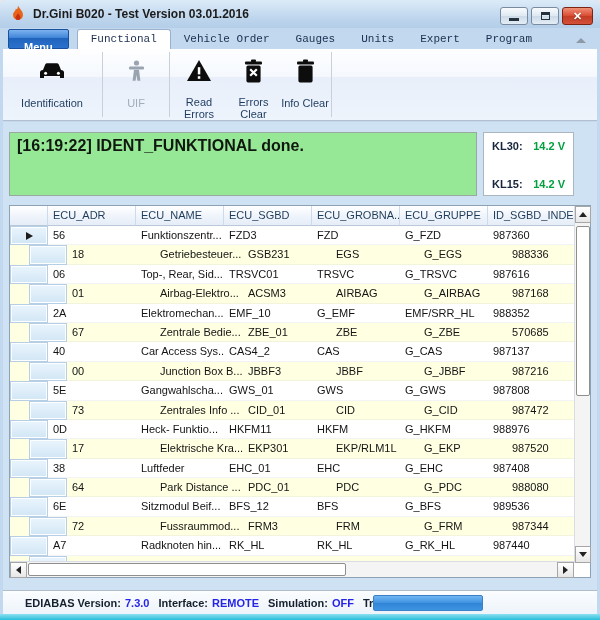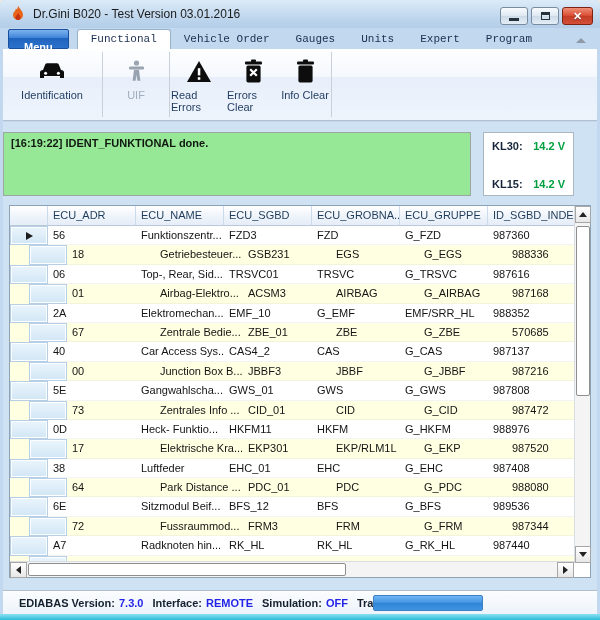--- a/index.html
+++ b/index.html
@@ -6,21 +6,21 @@
   *{box-sizing:border-box;}
   .window{position:relative;width:600px;height:620px;background:#c2d8ee;
     border-radius:6px 6px 0 0;overflow:hidden;
     font-family:"Liberation Sans",sans-serif;-webkit-font-smoothing:antialiased;}
 
   
   .titlebar{position:absolute;top:0;left:0;right:0;height:28px;
     background:linear-gradient(#dcebf8,#bcd4ec 70%,#b4cee9);
     display:flex;align-items:center;padding-left:10px;}
   .app-icon{width:16px;height:18px;flex:0 0 auto;}
-  .title-text{font-size:12px;font-weight:400;color:#1b1b1b;margin-left:7px;white-space:nowrap;}
+  .title-text{font-size:12px;font-weight:700;color:#1b1b1b;margin-left:7px;white-space:nowrap;}
   .winbtns{position:absolute;top:7px;right:7px;display:flex;gap:3px;}
   .winbtn{width:28px;height:18px;border:1px solid #7a8ba0;border-radius:3px;
     background:linear-gradient(#f8fbfe,#dfe9f2 48%,#cbd8e6 48%,#e3edf6);
     display:flex;align-items:center;justify-content:center;cursor:default;}
   .winbtn.close{width:31px;background:linear-gradient(#ef9078,#da4c34 48%,#c23a22 48%,#d4503a);
     border-color:#7e2212;}
   .glyph-min{width:10px;height:3px;background:#26313e;margin-top:7px;}
   .glyph-max{width:9px;height:8px;border:1px solid #26313e;border-top-width:3px;background:transparent;}
   .glyph-close{color:#fff;font-size:11px;font-weight:700;line-height:1;text-shadow:0 1px 1px rgba(0,0,0,.4);}
 
@@ -35,30 +35,30 @@
   .chevron-up{position:absolute;right:14px;bottom:6px;width:0;height:0;
     border-left:5px solid transparent;border-right:5px solid transparent;
     border-bottom:5px solid #8d99a7;}
 
   
   .toolbar{position:absolute;top:49px;left:3px;right:3px;height:72px;
     background:linear-gradient(#fefeff,#f4f8fd 40%,#e9effa 40%,#eef4fc);
     border-bottom:1px solid #b3bfce;display:flex;align-items:stretch;}
   .tbtn{display:flex;flex-direction:column;align-items:center;padding-top:7px;}
   .tbtn .iconbox{height:30px;display:flex;align-items:center;justify-content:center;}
-  .tbtn .lbl{font-size:11px;line-height:12px;color:#1d3a5f;text-align:left;margin-top:3px;}
+  .tbtn .lbl{font-size:11px;line-height:12px;color:#1d3a5f;text-align:center;margin-top:11px;}
   .tbtn.disabled .lbl{color:#9fadbd;}
   .tsep{width:1px;background:#c9d0da;margin:3px 1px;}
 
   
   .content{position:absolute;top:122px;left:3px;right:3px;height:468px;background:#cfe2f3;}
 
-  .msgbox{position:absolute;left:0;top:10px;width:468px;height:64px;
+  .msgbox{position:absolute;left:6px;top:10px;width:468px;height:64px;
     background:#96e896;border:1px solid #9aa8a0;padding:4px 7px;
-    font-size:11px;font-weight:700;color:#101810;}
+    font-size:16px;font-weight:700;color:#101810;}
   .klpanel{position:absolute;left:480px;top:10px;width:91px;height:64px;
     background:#ffffff;border:1px solid #aab6c0;padding:7px 8px 5px 8px;
     display:flex;flex-direction:column;justify-content:space-between;}
   .klrow{display:flex;justify-content:space-between;font-size:11px;font-weight:700;}
   .klrow .kll{color:#15243a;}
   .klrow .klv{color:#00a040;}
 
   
   .table{position:absolute;left:6px;top:83px;width:582px;height:373px;
     background:#fff;border:1px solid #8ea2b6;}
@@ -96,21 +96,21 @@
     background:#fff;border:1px solid #8e8e8e;border-radius:2px;}
   .arr{width:0;height:0;}
   .arr.up{border-left:4px solid transparent;border-right:4px solid transparent;border-bottom:5px solid #222;}
   .arr.dn{border-left:4px solid transparent;border-right:4px solid transparent;border-top:5px solid #222;}
   .arr.lf{border-top:4px solid transparent;border-bottom:4px solid transparent;border-right:5px solid #222;}
   .arr.rt{border-top:4px solid transparent;border-bottom:4px solid transparent;border-left:5px solid #222;}
 
   
   .statusbar{position:absolute;left:3px;right:3px;bottom:6px;height:24px;
     background:linear-gradient(#fbfdff,#edf3fa);border-top:1px solid #aebccb;
-    display:flex;align-items:center;padding-left:16px;font-size:11px;white-space:nowrap;}
+    display:flex;align-items:center;padding-left:22px;font-size:11px;white-space:nowrap;}
   .sfield .sl{color:#15202e;font-weight:600;margin-right:4px;}
   .sfield .sv{color:#2424e8;font-weight:700;margin-right:9px;}
   .progress{position:absolute;left:370px;top:4px;width:110px;height:16px;border-radius:2px;
     background:linear-gradient(#6fb6f3,#3f92e0 50%,#2f84d6 50%,#3e93e2);
     border:1px solid #3b7fc4;}
   .bottom-edge{position:absolute;left:0;right:0;bottom:0;height:6px;
     background:linear-gradient(#8ae0f0,#29bdd9);}
 </style>
 </head>
 <body>

